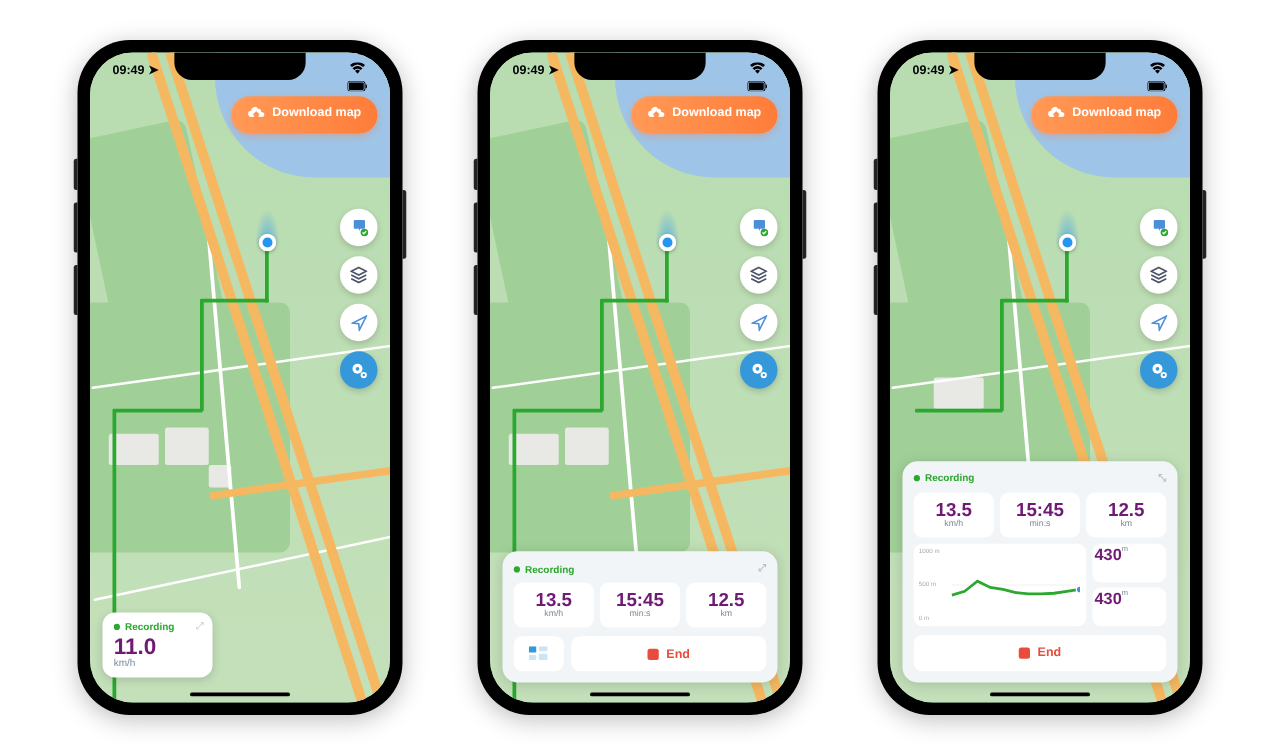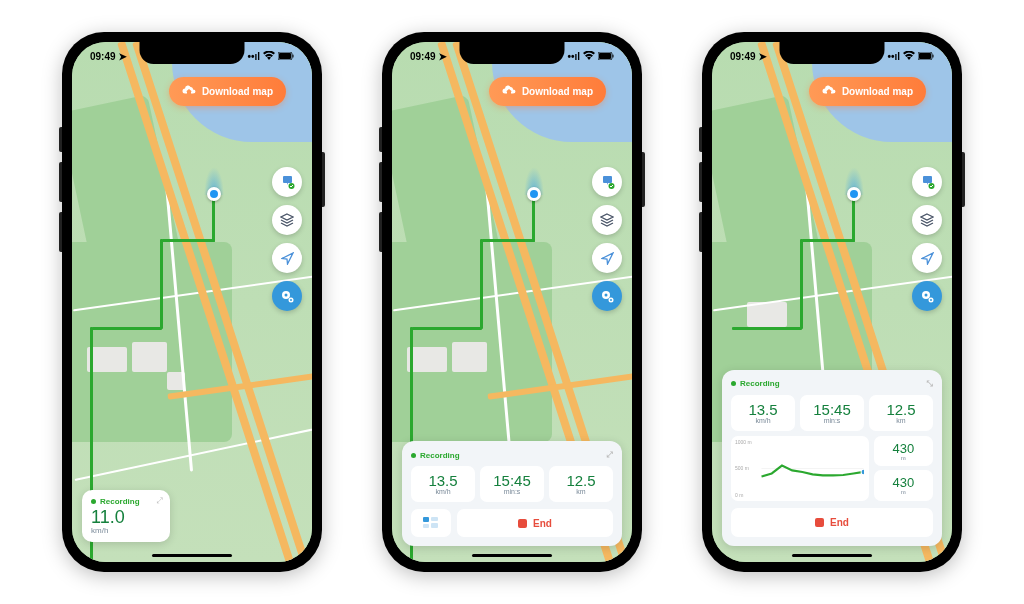--- a/index.html
+++ b/index.html
@@ -71,21 +71,21 @@
       display: flex;
       justify-content: space-between;
       align-items: center;
       padding: 0 18px;
       font-size: 10px;
       font-weight: 600;
       color: #000;
       z-index: 99;
     }
     .status-left { display: flex; align-items: center; gap: 3px; }
-    .status-right { display: flex; align-items: center; gap: 3px; }
+    .status-right { display: flex; align-items: center; gap: 3px; flex-direction: column; }
     .map {
       position: absolute;
       inset: 0;
       background: linear-gradient(180deg, #b8dcb0 0%, #c4e0ba 100%);
     }
     .water {
       position: absolute;
       top: 0; right: 0;
       width: 140px; height: 100px;
       background: #9ec5e8;
@@ -128,29 +128,29 @@
     }
     .user-beam {
       position: absolute;
       top: 125px; left: 132px;
       width: 20px; height: 28px;
       background: radial-gradient(ellipse at bottom, rgba(33,150,243,0.6), transparent 70%);
       z-index: 29;
     }
     .download-btn {
       position: absolute;
-      top: 35px; right: 26px;
+      top: 35px; right: 10px;
       background: linear-gradient(90deg, #ff9a56, #ff7c3a);
       color: #fff;
       padding: 8px 13px;
       border-radius: 18px;
       font-size: 10px;
       font-weight: 600;
       display: flex;
-      align-items: center;
+      align-items: flex-start;
       gap: 6px;
       box-shadow: 0 2px 6px rgba(255,124,58,0.4);
       z-index: 50;
     }
     .side-controls {
       position: absolute;
       right: 10px;
       top: 125px;
       display: flex;
       flex-direction: column;
@@ -198,22 +198,22 @@
       font-weight: 700;
       margin-bottom: 2px;
     }
     .rec-dot {
       width: 5px; height: 5px;
       background: #2ba82f;
       border-radius: 50%;
     }
     .stat-val {
       font-size: 18px;
-      font-weight: 400;
-      color: #15803d;
+      font-weight: 700;
+      color: #701a75;
       line-height: 1;
     }
     .stat-unit {
       font-size: 8px;
       color: #7a8a99;
       font-weight: 500;
     }
     .expand-ic {
       position: absolute;
       top: 6px; right: 7px;
@@ -320,22 +320,22 @@
       display: flex;
       flex-direction: column;
       gap: 4px;
     }
     .elev-box {
       flex: 1;
       background: #fff;
       border-radius: 7px;
       text-align: center;
       display: flex;
-      flex-direction: column;
-      justify-content: center;
+      flex-direction: row;
+      justify-content: flex-start;
       padding: 2px;
     }
     .elev-box .stat-val { font-size: 13px; }
     .elev-box .stat-unit { font-size: 6px; }
     .end-btn-full {
       background: #fff;
       border-radius: 7px;
       padding: 9px;
       display: flex;
       align-items: center;

